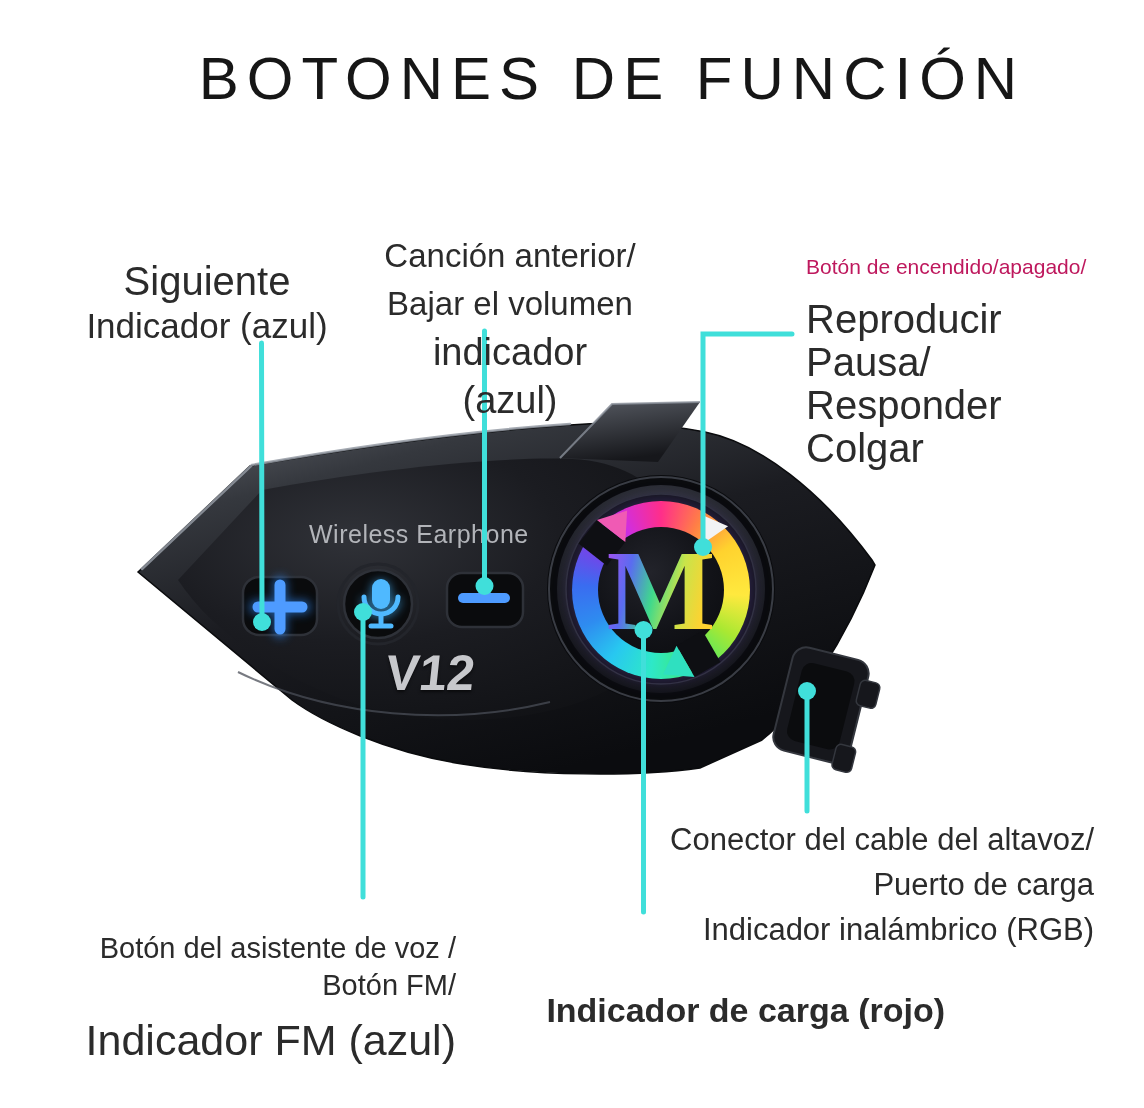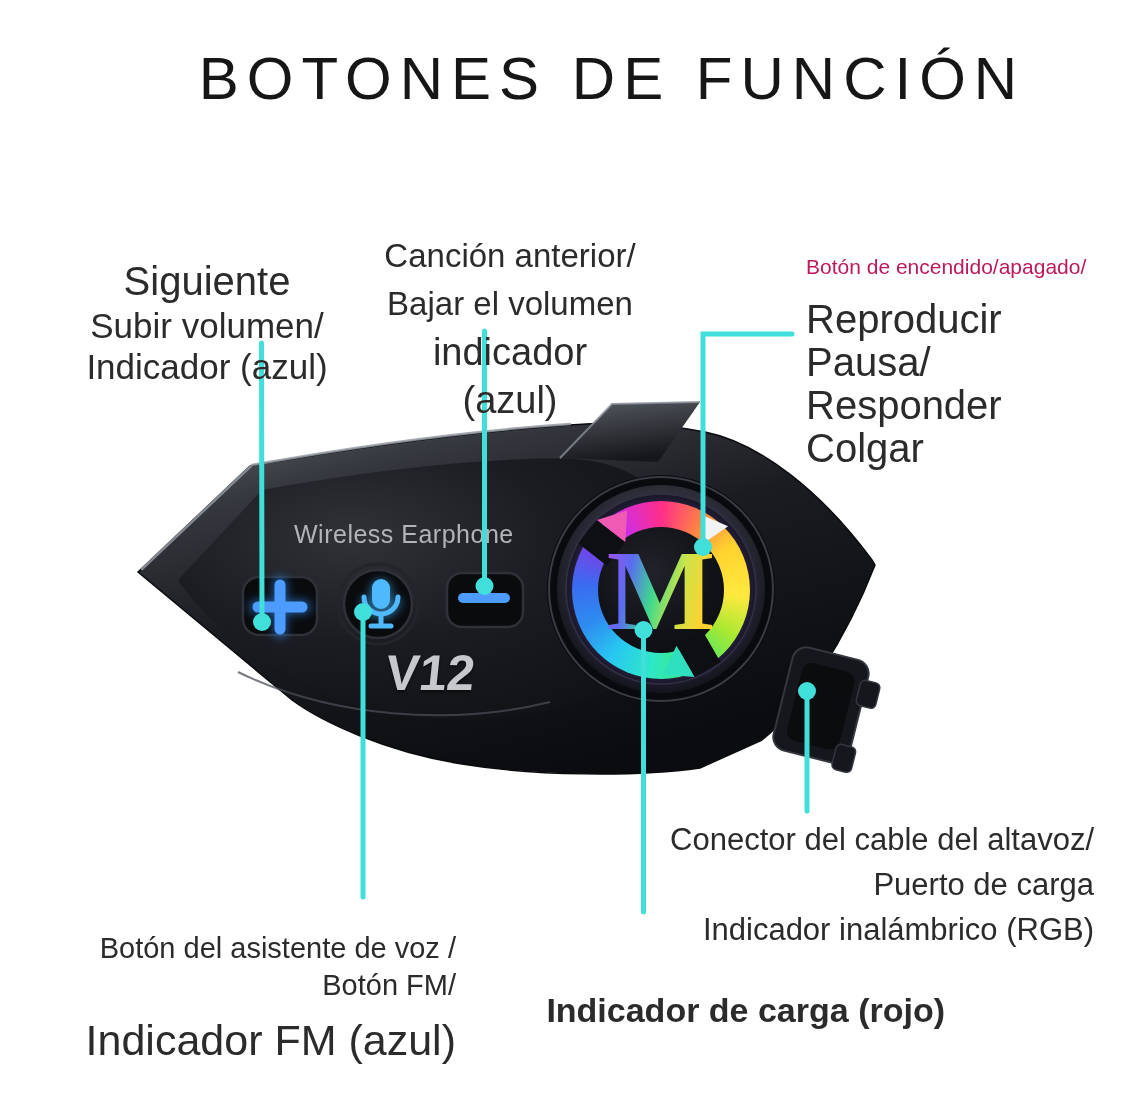--- a/index.html
+++ b/index.html
@@ -36,21 +36,21 @@
   #label-connector{left:644px;top:817px;width:450px;text-align:right;font-size:31px;line-height:45px;}
 
   #label-voice{left:40px;top:930px;width:416px;text-align:right;}
   #label-voice .sm{font-size:29px;line-height:37px;}
   #label-voice .big{font-size:43px;line-height:40px;margin-top:16px;}
 
   #label-charge{left:545px;top:991px;width:400px;text-align:right;font-size:34px;font-weight:bold;}
 
   
   #brand-text{
-    left:294px;top:520px;font-size:25px;color:#b2b4b9;z-index:3;
+    left:309px;top:520px;font-size:25px;color:#b2b4b9;z-index:3;
     letter-spacing:0.5px;white-space:nowrap;
   }
   #model-text{
     left:386px;top:644px;font-size:50px;font-weight:bold;color:#c7c8cc;
     z-index:3;transform:skewX(-6deg);text-shadow:0 2px 3px rgba(0,0,0,.55);
     white-space:nowrap;
   }
 
   
   #logo-ring{
@@ -205,21 +205,20 @@
       <circle cx="363" cy="612" r="9"></circle>
       <circle cx="643.5" cy="630" r="9"></circle>
       <circle cx="807" cy="691" r="9"></circle>
     </g>
   </svg>
 
   <div class="abs" id="title">BOTONES DE FUNCIÓN</div>
 
   <div class="abs label" id="label-next">
     <span class="big">Siguiente</span>
-    <span class="med">Subir volumen/</span>
     <span class="med">Indicador (azul)</span>
   </div>
 
   <div class="abs label" id="label-prev">
     <span class="med">Canción anterior/</span>
     <span class="med">Bajar el volumen</span>
     <span class="big">indicador</span>
     <span class="big">(azul)</span>
   </div>
 

